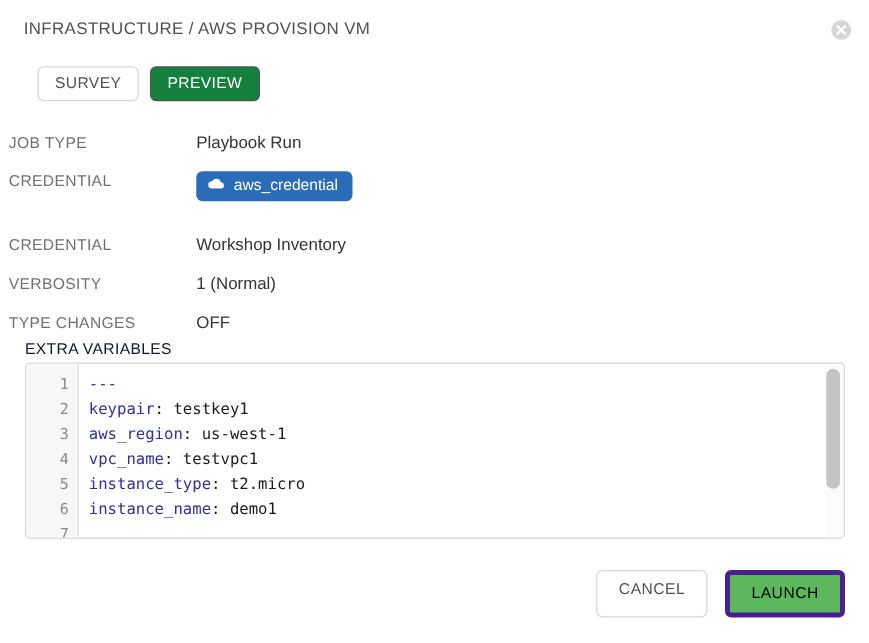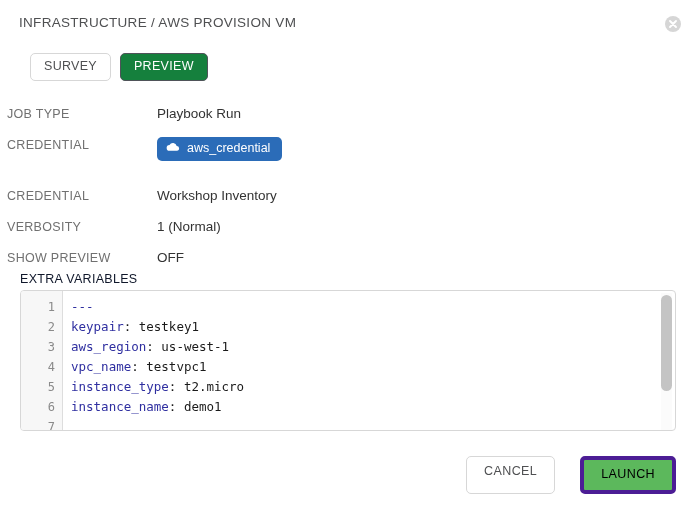--- a/index.html
+++ b/index.html
@@ -190,21 +190,21 @@
     border-radius: 6px;
     cursor: pointer;
   }
 
   
   .footer {
     position: absolute;
     right: 19px;
     top: 456px;
     display: flex;
-    gap: 25px;
+    gap: 14px;
   }
   .btn {
     font-size: 12.5px;
     letter-spacing: 0.4px;
     border-radius: 5px;
     padding: 8px 17px 9px 17px;
     line-height: 1;
     cursor: pointer;
     white-space: nowrap;
   }
@@ -261,21 +261,21 @@
     <div class="row-label">CREDENTIAL</div>
     <div class="row-value">Workshop Inventory</div>
   </div>
 
   <div class="row">
     <div class="row-label">VERBOSITY</div>
     <div class="row-value">1 (Normal)</div>
   </div>
 
   <div class="row">
-    <div class="row-label">SHOW PREVIEW</div>
+    <div class="row-label">TYPE CHANGES</div>
     <div class="row-value">OFF</div>
   </div>
 
 </div>
 
 <div class="extra-vars-label">EXTRA VARIABLES</div>
 
 <div class="editor">
   <div class="gutter">
     <div>1</div>

